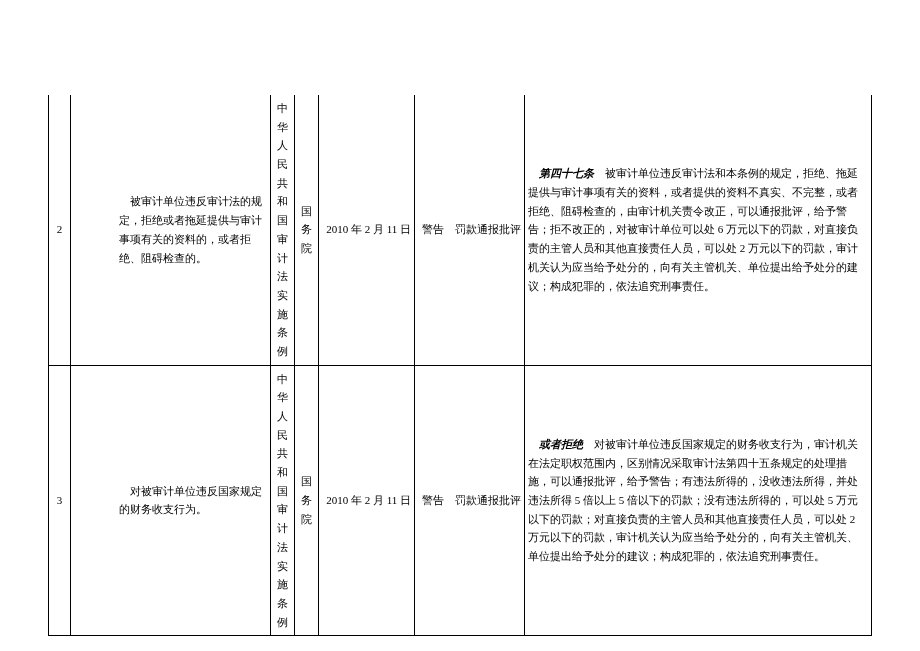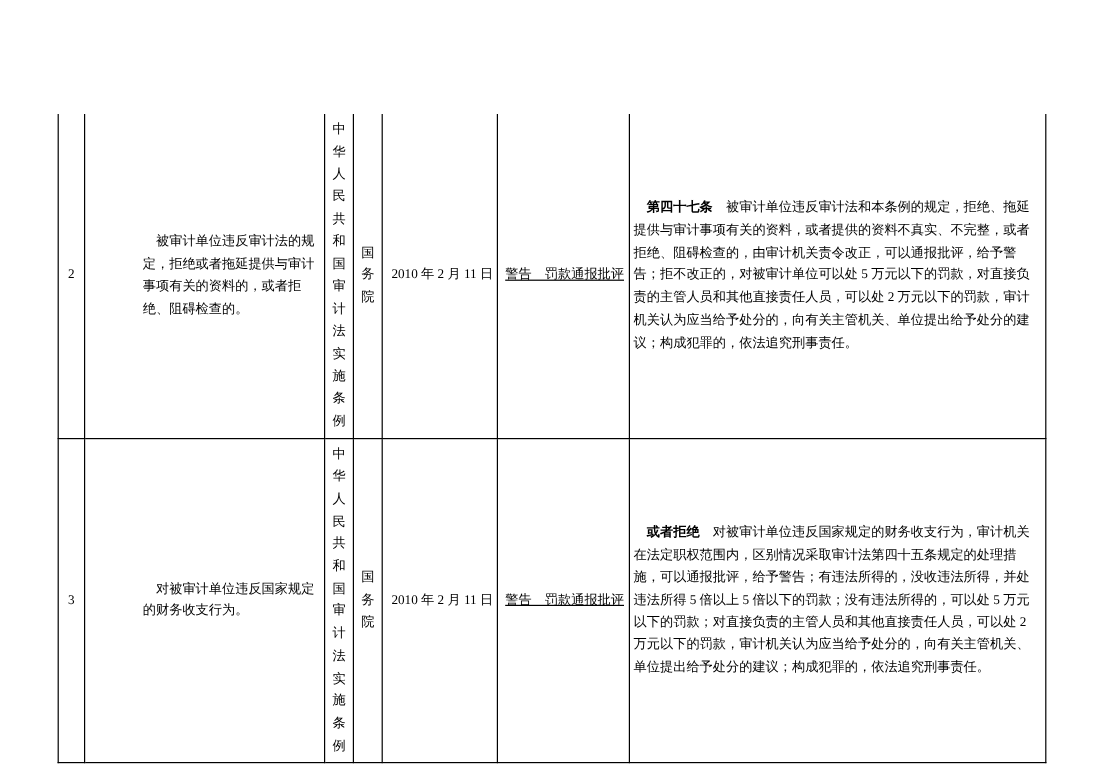--- a/index.html
+++ b/index.html
@@ -23,41 +23,41 @@
       line-height: 1.7;
       word-break: break-all;
       font-size: 11px;
       margin-left: 37px;
     }
     .col-num { width: 22px; text-align: center; }
     .col-desc { width: 200px; text-align: left; text-indent: 1em; padding-left: 48px; }
     .col-law { width: 24px; text-align: center; }
     .col-agency { width: 24px; text-align: center; }
     .col-date { width: 96px; text-align: right; }
-    .col-penalty { width: 110px; text-align: center; text-decoration: underline; }
+    .col-penalty { width: 110px; text-align: right; }
     .col-detail { text-align: left; }
-    .bold-lead { font-weight: bold; }
+    .bold-lead { font-weight: bold; font-style: italic; }
     .col-detail .content { text-indent: 1em; display: block; }
     tr.top-open td { border-top: none; }
     .penalty-text { padding-left: 2px; }
   </style>
 </head>
 <body>
 
 <table>
   <tbody>
     <tr class="top-open">
       <td class="col-num">2</td>
       <td class="col-desc">被审计单位违反审计法的规定，拒绝或者拖延提供与审计事项有关的资料的，或者拒绝、阻碍检查的。</td>
       <td class="col-law">中华人民共和国审计法实施条例</td>
       <td class="col-agency">国务院</td>
       <td class="col-date">2010 年 2 月 11 日</td>
       <td class="col-penalty"><span class="penalty-text">警告　罚款通报批评</span></td>
       <td class="col-detail">
-        <span class="content"><span class="bold-lead">第四十七条</span><span>　被审计单位违反审计法和本条例的规定，拒绝、拖延提供与审计事项有关的资料，或者提供的资料不真实、不完整，或者拒绝、阻碍检查的，由审计机关责令改正，可以通报批评，给予警告；拒不改正的，对被审计单位可以处 5 万元以下的罚款，对直接负责的主管人员和其他直接责任人员，可以处 2 万元以下的罚款，审计机关认为应当给予处分的，向有关主管机关、单位提出给予处分的建议；构成犯罪的，依法追究刑事责任。</span></span>
+        <span class="content"><span class="bold-lead">第四十七条</span><span>　被审计单位违反审计法和本条例的规定，拒绝、拖延提供与审计事项有关的资料，或者提供的资料不真实、不完整，或者拒绝、阻碍检查的，由审计机关责令改正，可以通报批评，给予警告；拒不改正的，对被审计单位可以处 6 万元以下的罚款，对直接负责的主管人员和其他直接责任人员，可以处 2 万元以下的罚款，审计机关认为应当给予处分的，向有关主管机关、单位提出给予处分的建议；构成犯罪的，依法追究刑事责任。</span></span>
       </td>
     </tr>
     <tr>
       <td class="col-num">3</td>
       <td class="col-desc">对被审计单位违反国家规定的财务收支行为。</td>
       <td class="col-law">中华人民共和国审计法实施条例</td>
       <td class="col-agency">国务院</td>
       <td class="col-date">2010 年 2 月 11 日</td>
       <td class="col-penalty"><span class="penalty-text">警告　罚款通报批评</span></td>
       <td class="col-detail">

